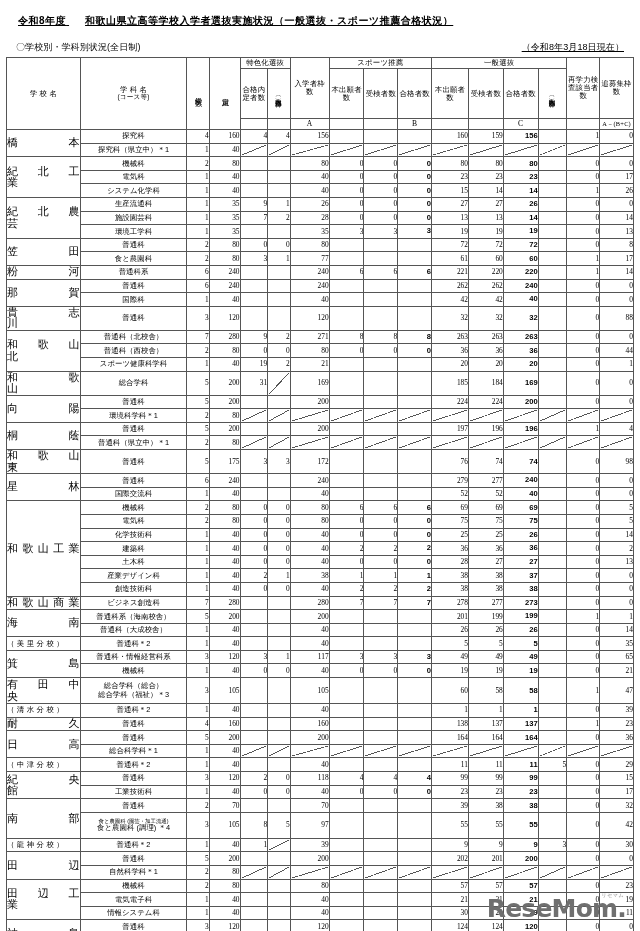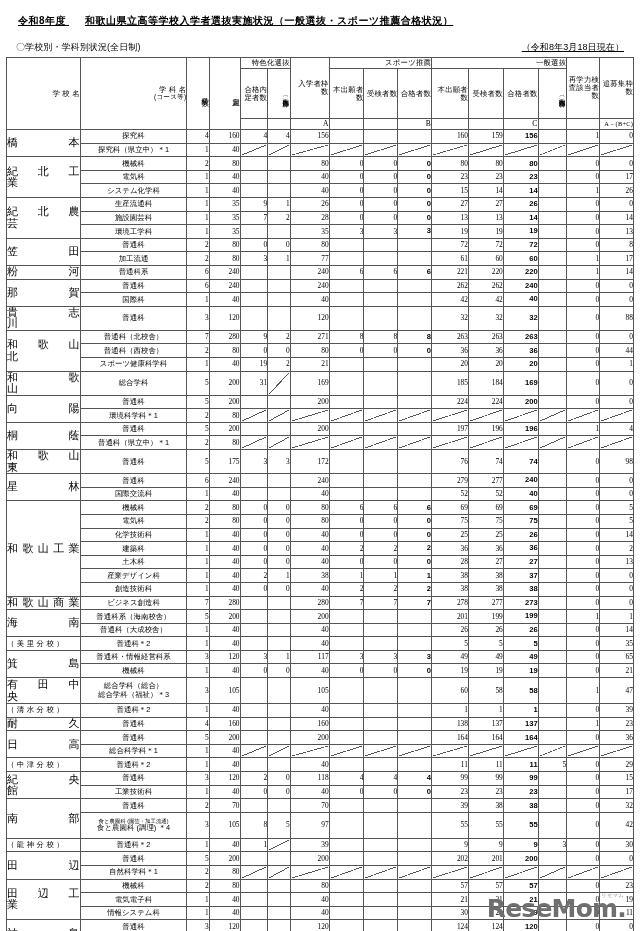--- a/index.html
+++ b/index.html
@@ -61,21 +61,21 @@
     overflow: hidden;
     line-height: 1.05;
     font-weight: normal;
     vertical-align: middle;
   }
   .outer-top td, .outer-top th { border-top: 1.4px solid #000; }
   table.grid { border: 1.4px solid #000; }
 
   
   thead td {
-    text-align: right;
+    text-align: center;
     font-size: 7.4px;
     font-weight: bold;
     background: #fff;
     letter-spacing: 0.2px;
   }
   .hdr-tall { height: 50px; }
   .vlabel {
     writing-mode: vertical-rl;
     text-orientation: upright;
     letter-spacing: 1.6px;
@@ -416,21 +416,21 @@
           <td class="num"></td>
           <td class="num bold"></td>
           <td class="num">72</td>
           <td class="num">72</td>
           <td class="num bold">72</td>
           <td class="num"></td>
           <td class="num">0</td>
           <td class="num">8</td>
         </tr>
         <tr class="datarow">
-          <td class="c-dept">加工流通</td>
+          <td class="c-dept">食と農園科</td>
           <td class="num">2</td>
           <td class="num">80</td>
           <td class="num">3</td>
           <td class="num">1</td>
           <td class="num">77</td>
           <td class="num"></td>
           <td class="num"></td>
           <td class="num bold"></td>
           <td class="num">61</td>
           <td class="num">60</td>

